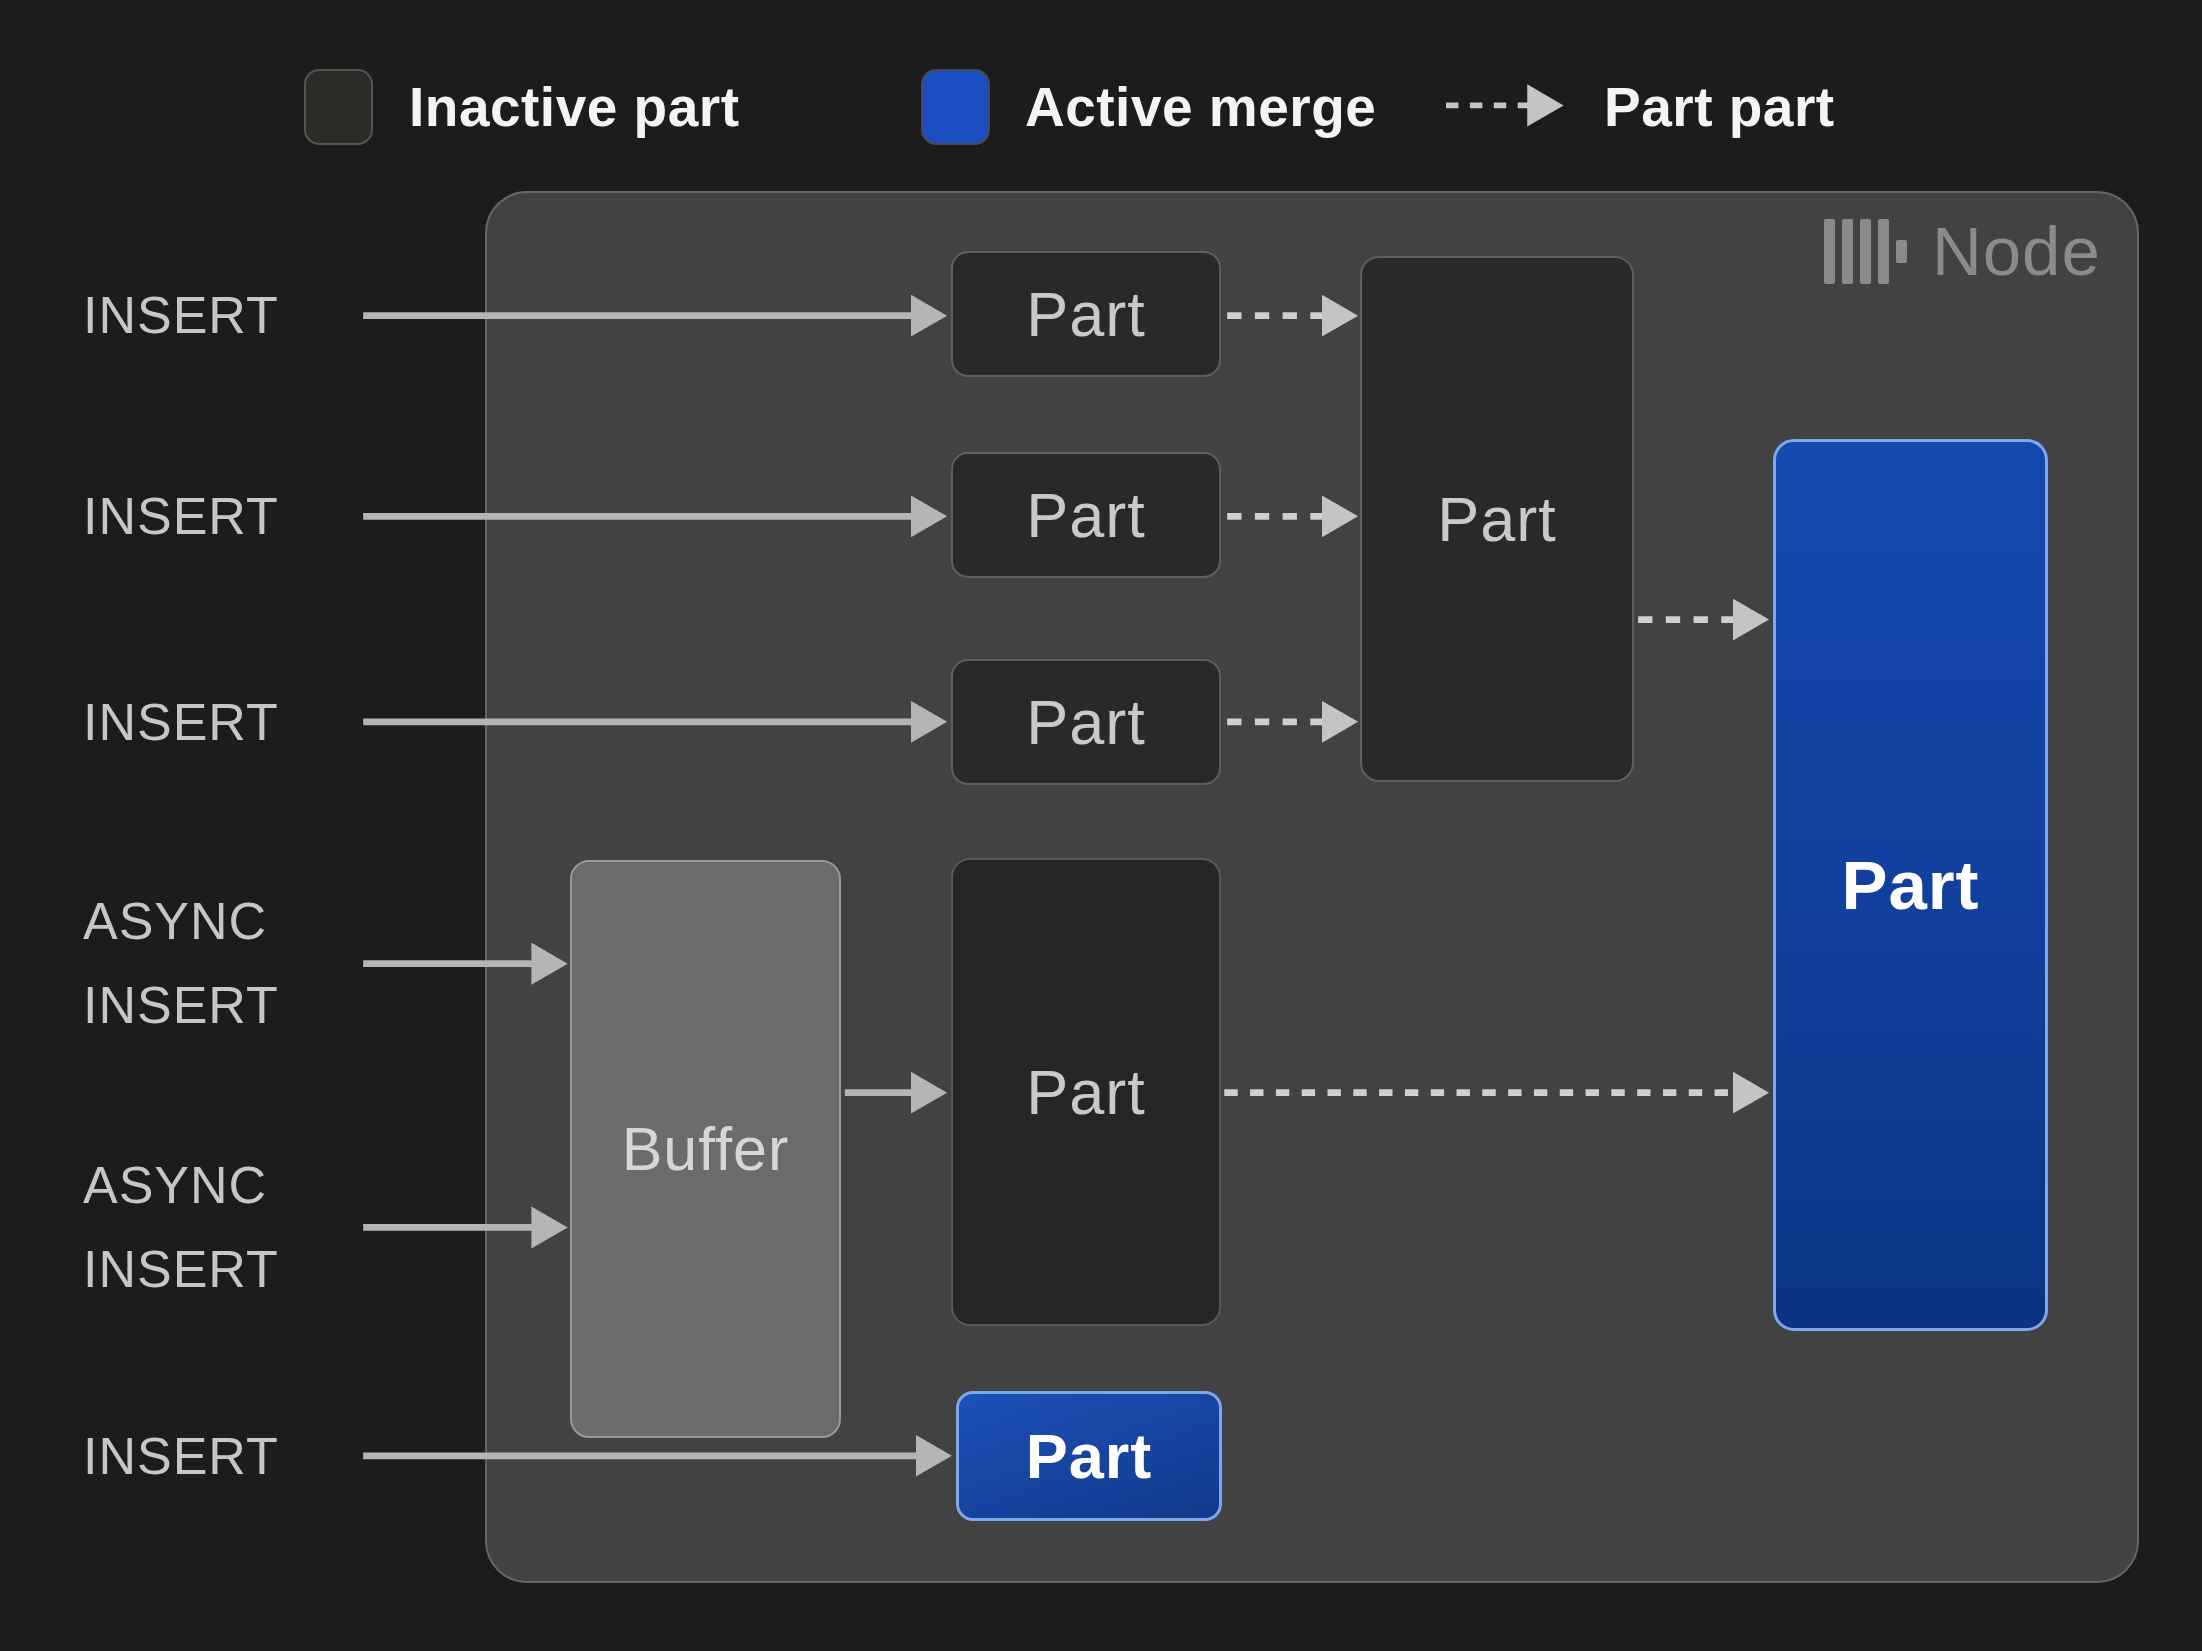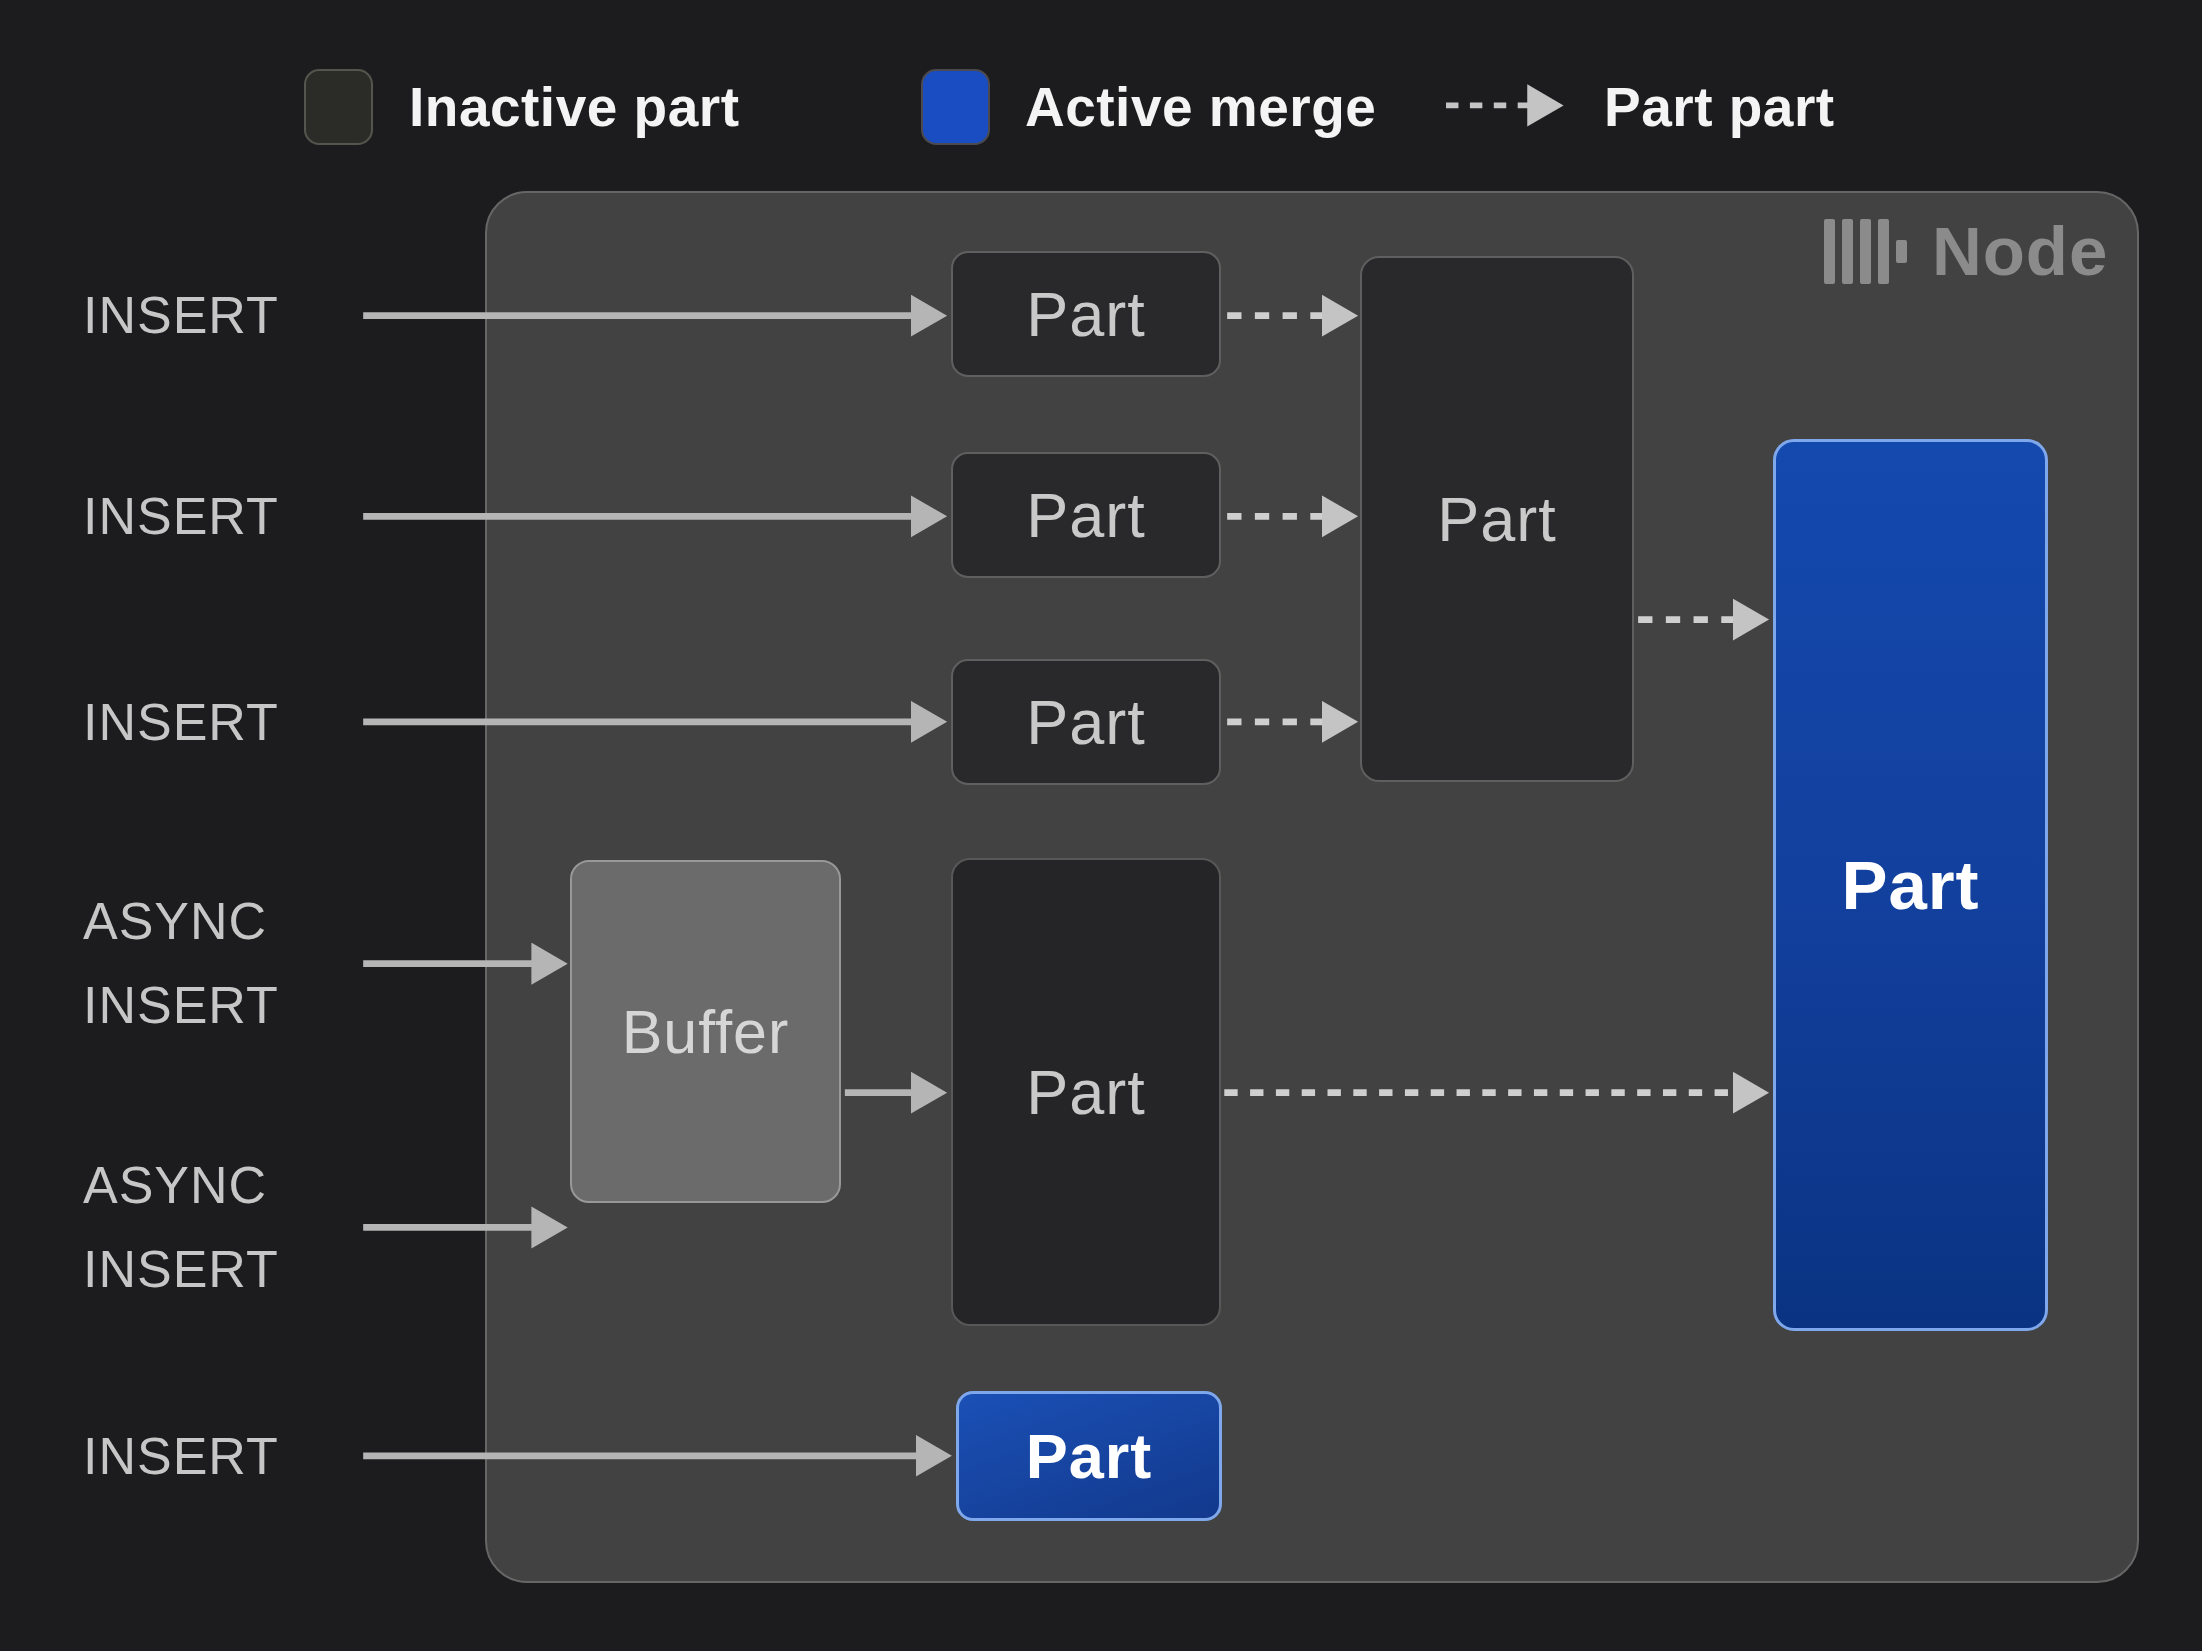--- a/index.html
+++ b/index.html
@@ -13,21 +13,21 @@
   
   .node{
     position:absolute;left:485px;top:191px;width:1654px;height:1392px;
     background:#424242;border:2.9px solid #666666;border-radius:42px;
     box-sizing:border-box;
   }
   .node-title{
     position:absolute;left:1824px;top:218px;height:67px;
     display:flex;align-items:center;gap:25px;color:#8b8b8b;
   }
-  .node-title .txt{font-size:69px;font-weight:700;letter-spacing:1px;}
+  .node-title .txt{font-size:69px;font-weight:400;letter-spacing:1px;}
   .ch-logo{display:flex;align-items:center;gap:7.6px;height:65px;}
   .ch-logo .bar{width:10.5px;height:65px;background:#8b8b8b;border-radius:1.9px;}
   .ch-logo .dot{width:10.5px;height:23px;background:#8b8b8b;border-radius:1.9px;}
   
   .legend-swatch{
     position:absolute;width:69px;height:76px;border-radius:15.3px;box-sizing:border-box;top:69px;
   }
   .sw-inactive{left:304px;background:#2b2b28;border:2.9px solid #55554d;}
   .sw-active{left:921px;background:#1a4dc2;border:2.9px solid #4a4a50;}
   .legend-label{
@@ -48,21 +48,21 @@
     box-sizing:border-box;border-radius:19px;
     color:#c9c9c9;font-size:63px;font-weight:500;letter-spacing:1px;text-align:center;
   }
   .part-inactive{background:#29292b;border:2.9px solid #5f5f5f;}
   .part-small-1{left:951px;top:251px;width:270px;height:126px;border-radius:17px;}
   .part-small-2{left:951px;top:452px;width:270px;height:126px;border-radius:17px;}
   .part-small-3{left:951px;top:659px;width:270px;height:126px;border-radius:17px;}
   .part-merged{left:1360px;top:256px;width:274px;height:526px;}
   .part-async{left:951px;top:858px;width:270px;height:468px;background:#252527;border-color:#585858;}
   .buffer{
-    left:570px;top:860px;width:271px;height:343px;
+    left:570px;top:860px;width:271px;height:578px;
     background:#6b6b6b;border:2.9px solid #989898;color:#d6d6d6;font-size:61px;
   }
   .part-active-large{
     left:1773px;top:439px;width:275px;height:892px;border-radius:21px;
     background:linear-gradient(180deg,#1449ae 0%,#123f9c 55%,#0a3382 100%);
     border:3.8px solid #7fa7eb;color:#ffffff;font-size:69px;font-weight:600;
   }
   .part-active-small{
     left:956px;top:1391px;width:266px;height:130px;border-radius:17px;
     background:linear-gradient(160deg,#1b50b6 0%,#12398c 100%);

